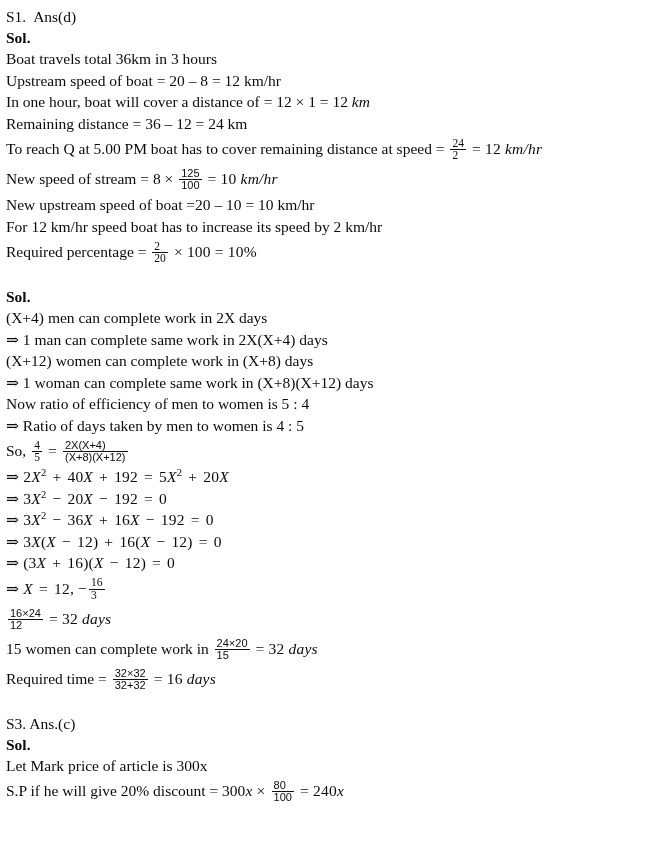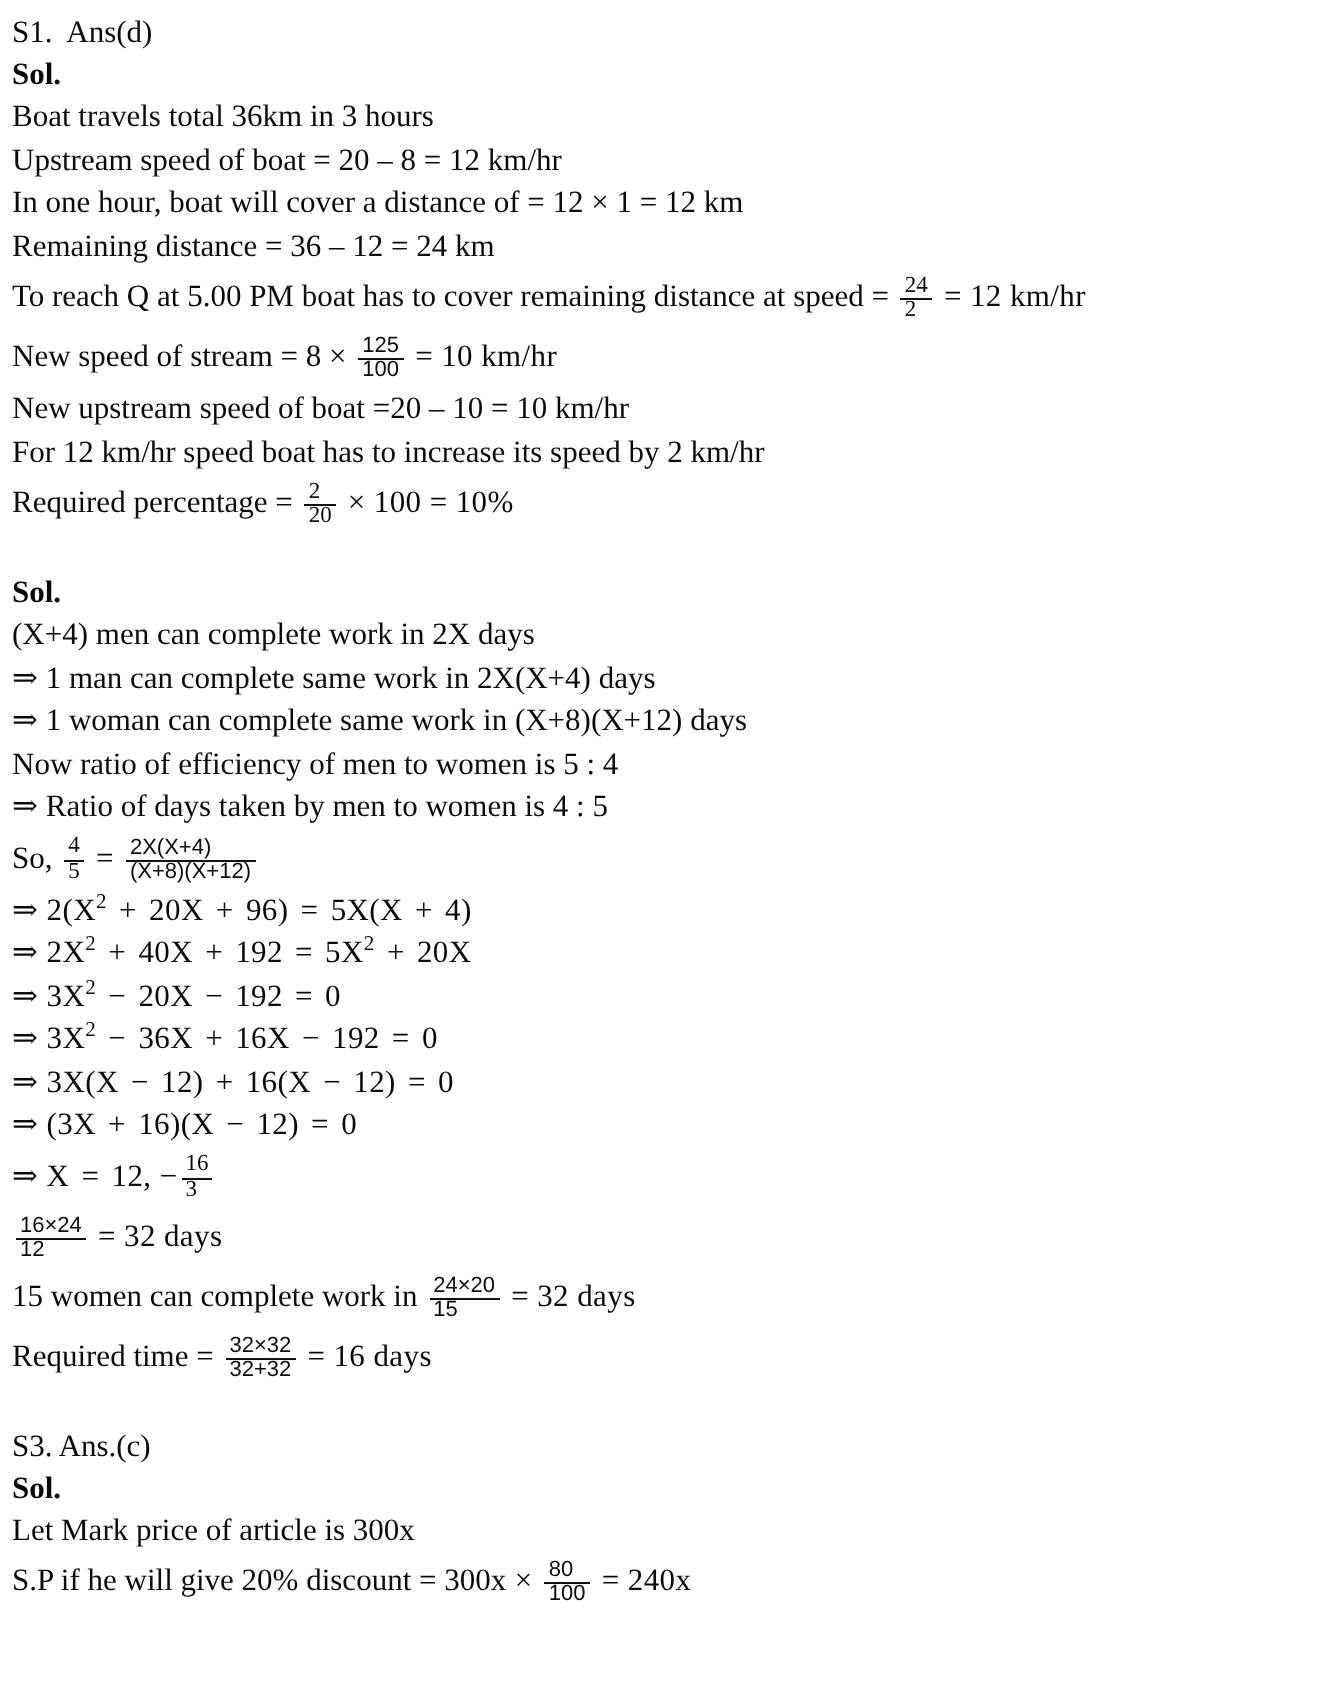--- a/index.html
+++ b/index.html
@@ -41,20 +41,21 @@
   }
   
   .line.frac-line {
     line-height: 30px;
   }
   .gap {
     height: 19px;
   }
   
   .mi {
+    font-style: italic;
     margin-top: 26px;
   }
   
   .math {
     font-size: 15.5px;
     letter-spacing: .2px;
   }
   .math .op { padding: 0 2px; }
   sup.pow {
     font-size: 0.68em;
@@ -118,29 +119,27 @@
     <div class="line frac-line"><span>Required percentage = </span><span class="fr serif"><span class="num">2</span><span class="den">20</span></span><span class="math"> × 100 = 10%</span></div>
   </div>
 
   <div class="gap"></div>
 
   <div class="sol-block">
     <div class="subhead">Sol.</div>
 
     <div class="line">(X+4) men can complete work in 2X days</div>
     <div class="line">⇒ 1 man can complete same work in 2X(X+4) days</div>
+    <div class="line">(X+12) women can complete work in (X+8) days</div>
     <div class="line">⇒ 1 woman can complete same work in (X+8)(X+12) days</div>
     <div class="line">Now ratio of efficiency of men to women is 5 : 4</div>
     <div class="line">⇒ Ratio of days taken by men to women is 4 : 5</div>
 
     <div class="line frac-line"><span>So, </span><span class="fr serif"><span class="num">4</span><span class="den">5</span></span><span class="math"> = </span><span class="fr"><span class="num">2X(X+4)</span><span class="den">(X+8)(X+12)</span></span></div>
 
-    <div class="line math">
-      <span>⇒ 2(<span class="mi">X</span><sup class="pow">2</sup><span class="op"> + </span>20<span class="mi">X</span><span class="op"> + </span>96)<span class="op"> = </span>5<span class="mi">X</span>(<span class="mi">X</span><span class="op"> + </span>4)</span>
-    </div>
     <div class="line math">
       <span>⇒ 2<span class="mi">X</span><sup class="pow">2</sup><span class="op"> + </span>40<span class="mi">X</span><span class="op"> + </span>192<span class="op"> = </span>5<span class="mi">X</span><sup class="pow">2</sup><span class="op"> + </span>20<span class="mi">X</span></span>
     </div>
     <div class="line math">
       <span>⇒ 3<span class="mi">X</span><sup class="pow">2</sup><span class="op"> − </span>20<span class="mi">X</span><span class="op"> − </span>192<span class="op"> = </span>0</span>
     </div>
     <div class="line math">
       <span>⇒ 3<span class="mi">X</span><sup class="pow">2</sup><span class="op"> − </span>36<span class="mi">X</span><span class="op"> + </span>16<span class="mi">X</span><span class="op"> − </span>192<span class="op"> = </span>0</span>
     </div>
     <div class="line math">

